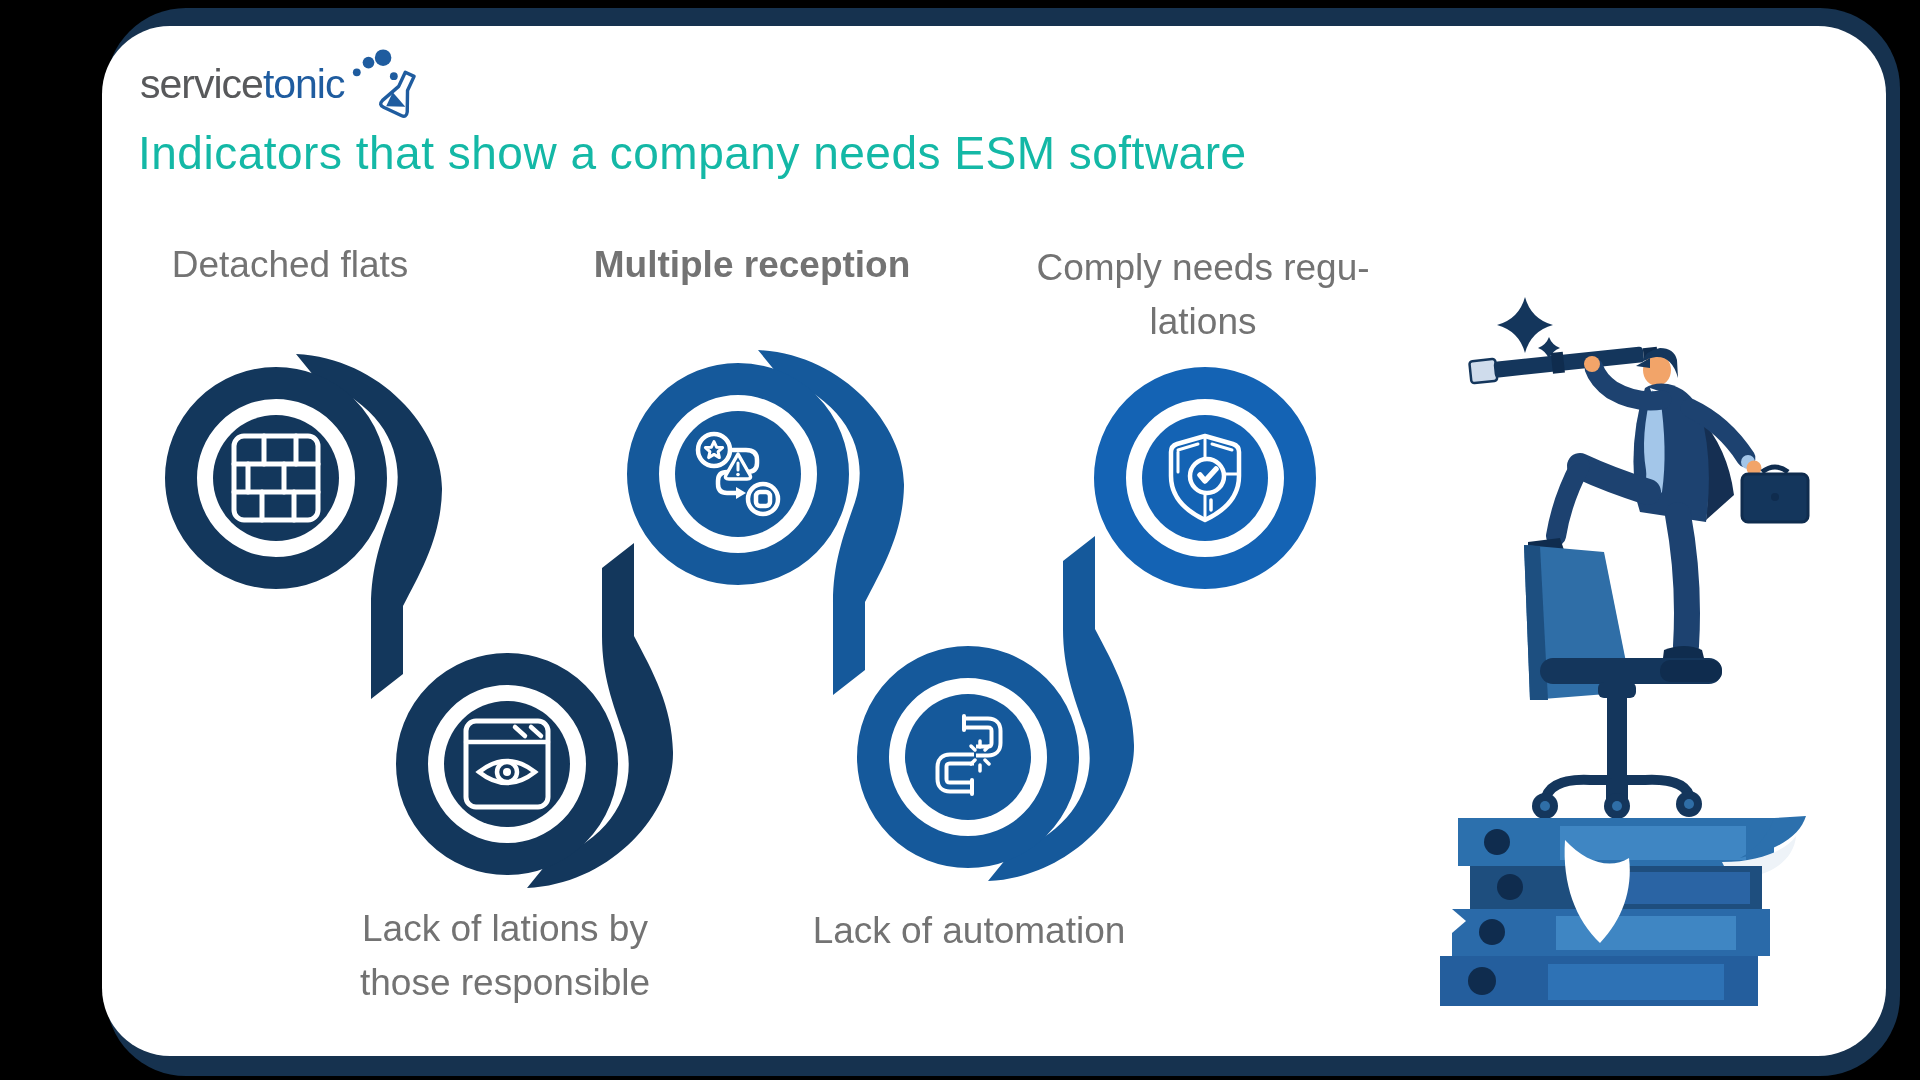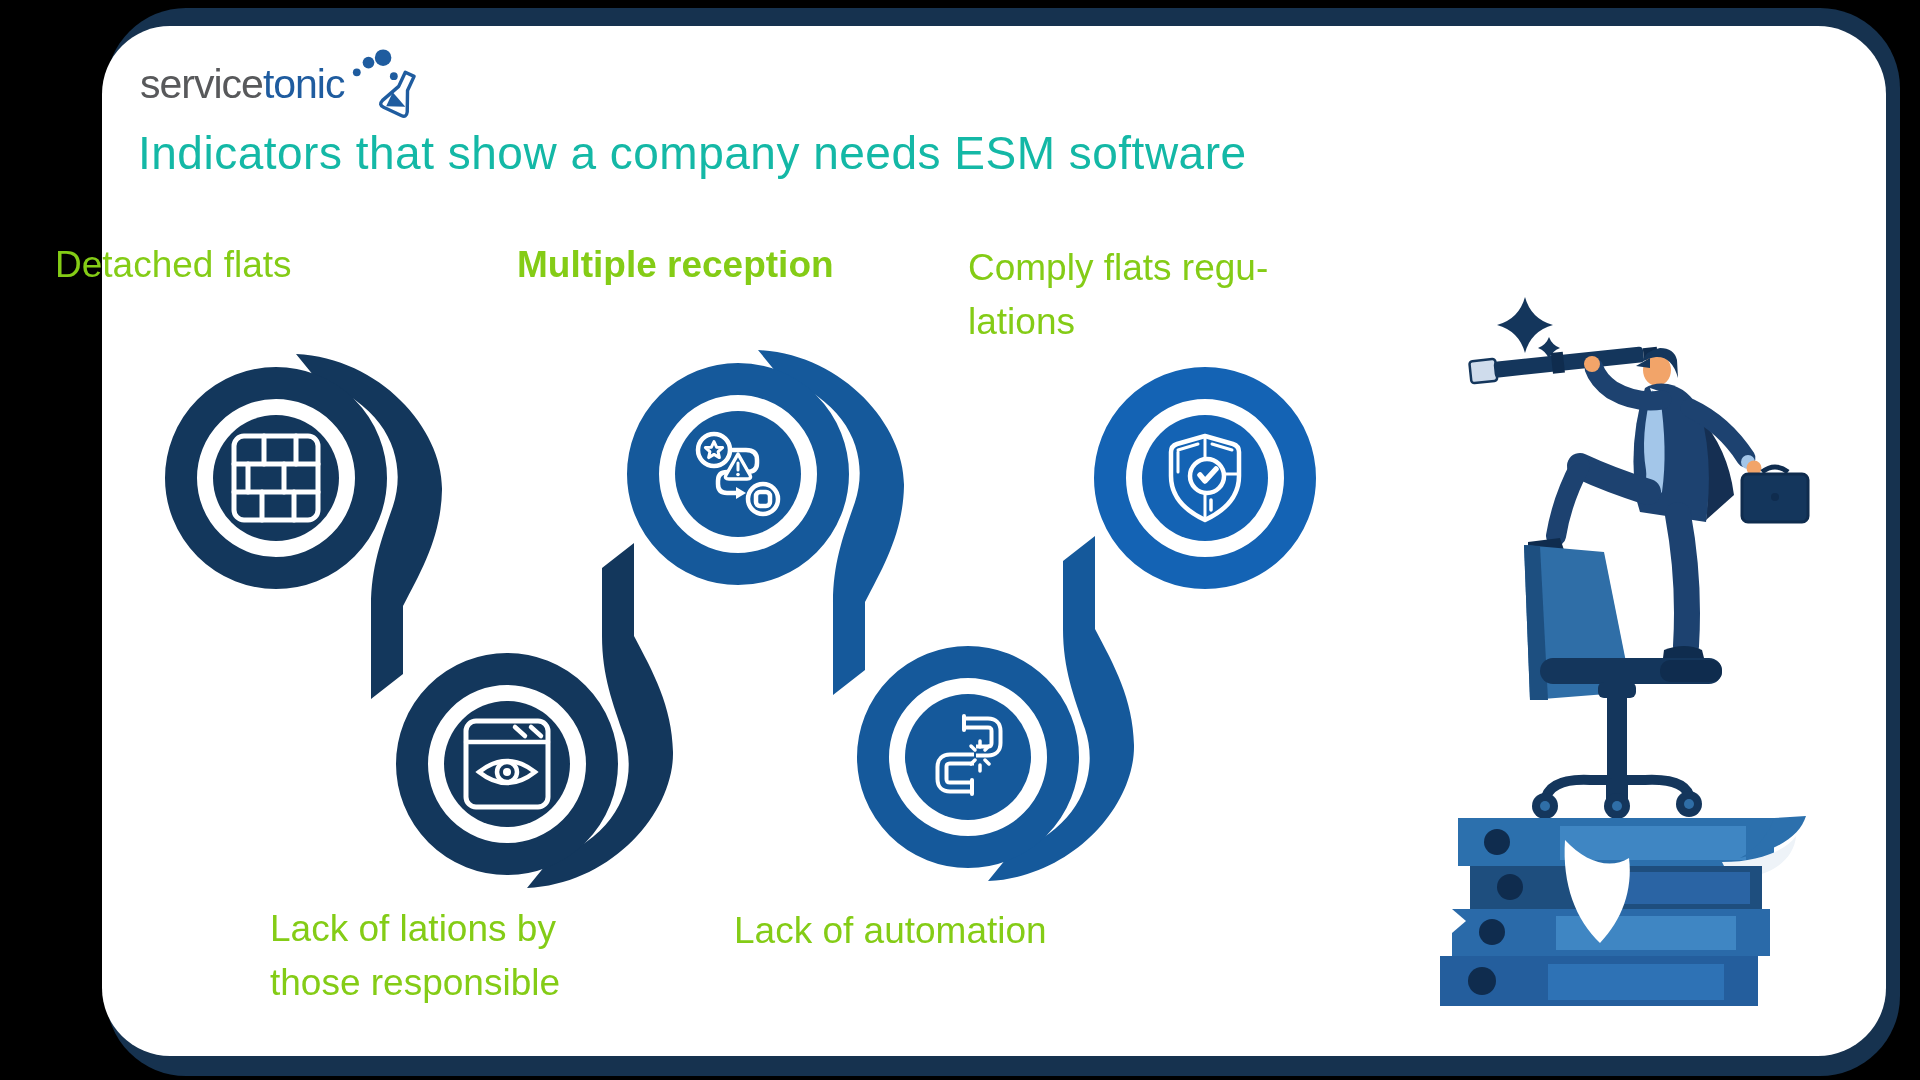--- a/index.html
+++ b/index.html
@@ -6,22 +6,22 @@
     font-family:"Liberation Sans",sans-serif;}
   #stage{position:relative;width:1780px;height:1080px;background:#000;}
   #back-card{position:absolute;left:106px;top:8px;width:1794px;height:1068px;border-radius:80px;background:#16324f;}
   #card{position:absolute;left:102px;top:26px;width:1784px;height:1030px;border-radius:68px;background:#ffffff;}
   #diagram-svg{position:absolute;left:0;top:0;width:1920px;height:1080px;}
   .logo{position:absolute;left:140px;top:52px;height:64px;display:flex;align-items:center;}
   .logo .p1{font-size:41px;color:#58595b;letter-spacing:-1px;}
   .logo .p2{font-size:41px;color:#1f5c9f;font-weight:normal;letter-spacing:-1px;}
   .title{position:absolute;left:138px;top:126px;font-size:46px;letter-spacing:.5px;
     color:#14b8a6;font-weight:500;}
-  .node-label{position:absolute;width:470px;text-align:left;font-size:37px;line-height:54px;
-    color:#84cc16;font-weight:500;}
+  .node-label{position:absolute;width:470px;text-align:center;font-size:37px;line-height:54px;
+    color:#737373;font-weight:500;}
   .l1{left:55px;top:238px;}
   .l2{left:517px;top:238px;font-weight:bold;}
   .l3{left:968px;top:241px;}
   .l4{left:270px;top:902px;}
   .l5{left:734px;top:904px;}
 </style>
 </head>
 <body>
 
 <div id="stage">
@@ -214,21 +214,21 @@
 
   <div class="title">Indicators that show a company needs ESM software</div>
 
   <div class="node-label l1">
     <span style="display:block">Detached flats</span>
   </div>
   <div class="node-label l2">
     <span style="display:block">Multiple reception</span>
   </div>
   <div class="node-label l3">
-    <span style="display:block">Comply flats regu-</span>
+    <span style="display:block">Comply needs regu-</span>
     <span style="display:block">lations</span>
   </div>
   <div class="node-label l4">
     <span style="display:block">Lack of lations by</span>
     <span style="display:block">those responsible</span>
   </div>
   <div class="node-label l5">
     <span style="display:block">Lack of automation</span>
   </div>
 </div>

